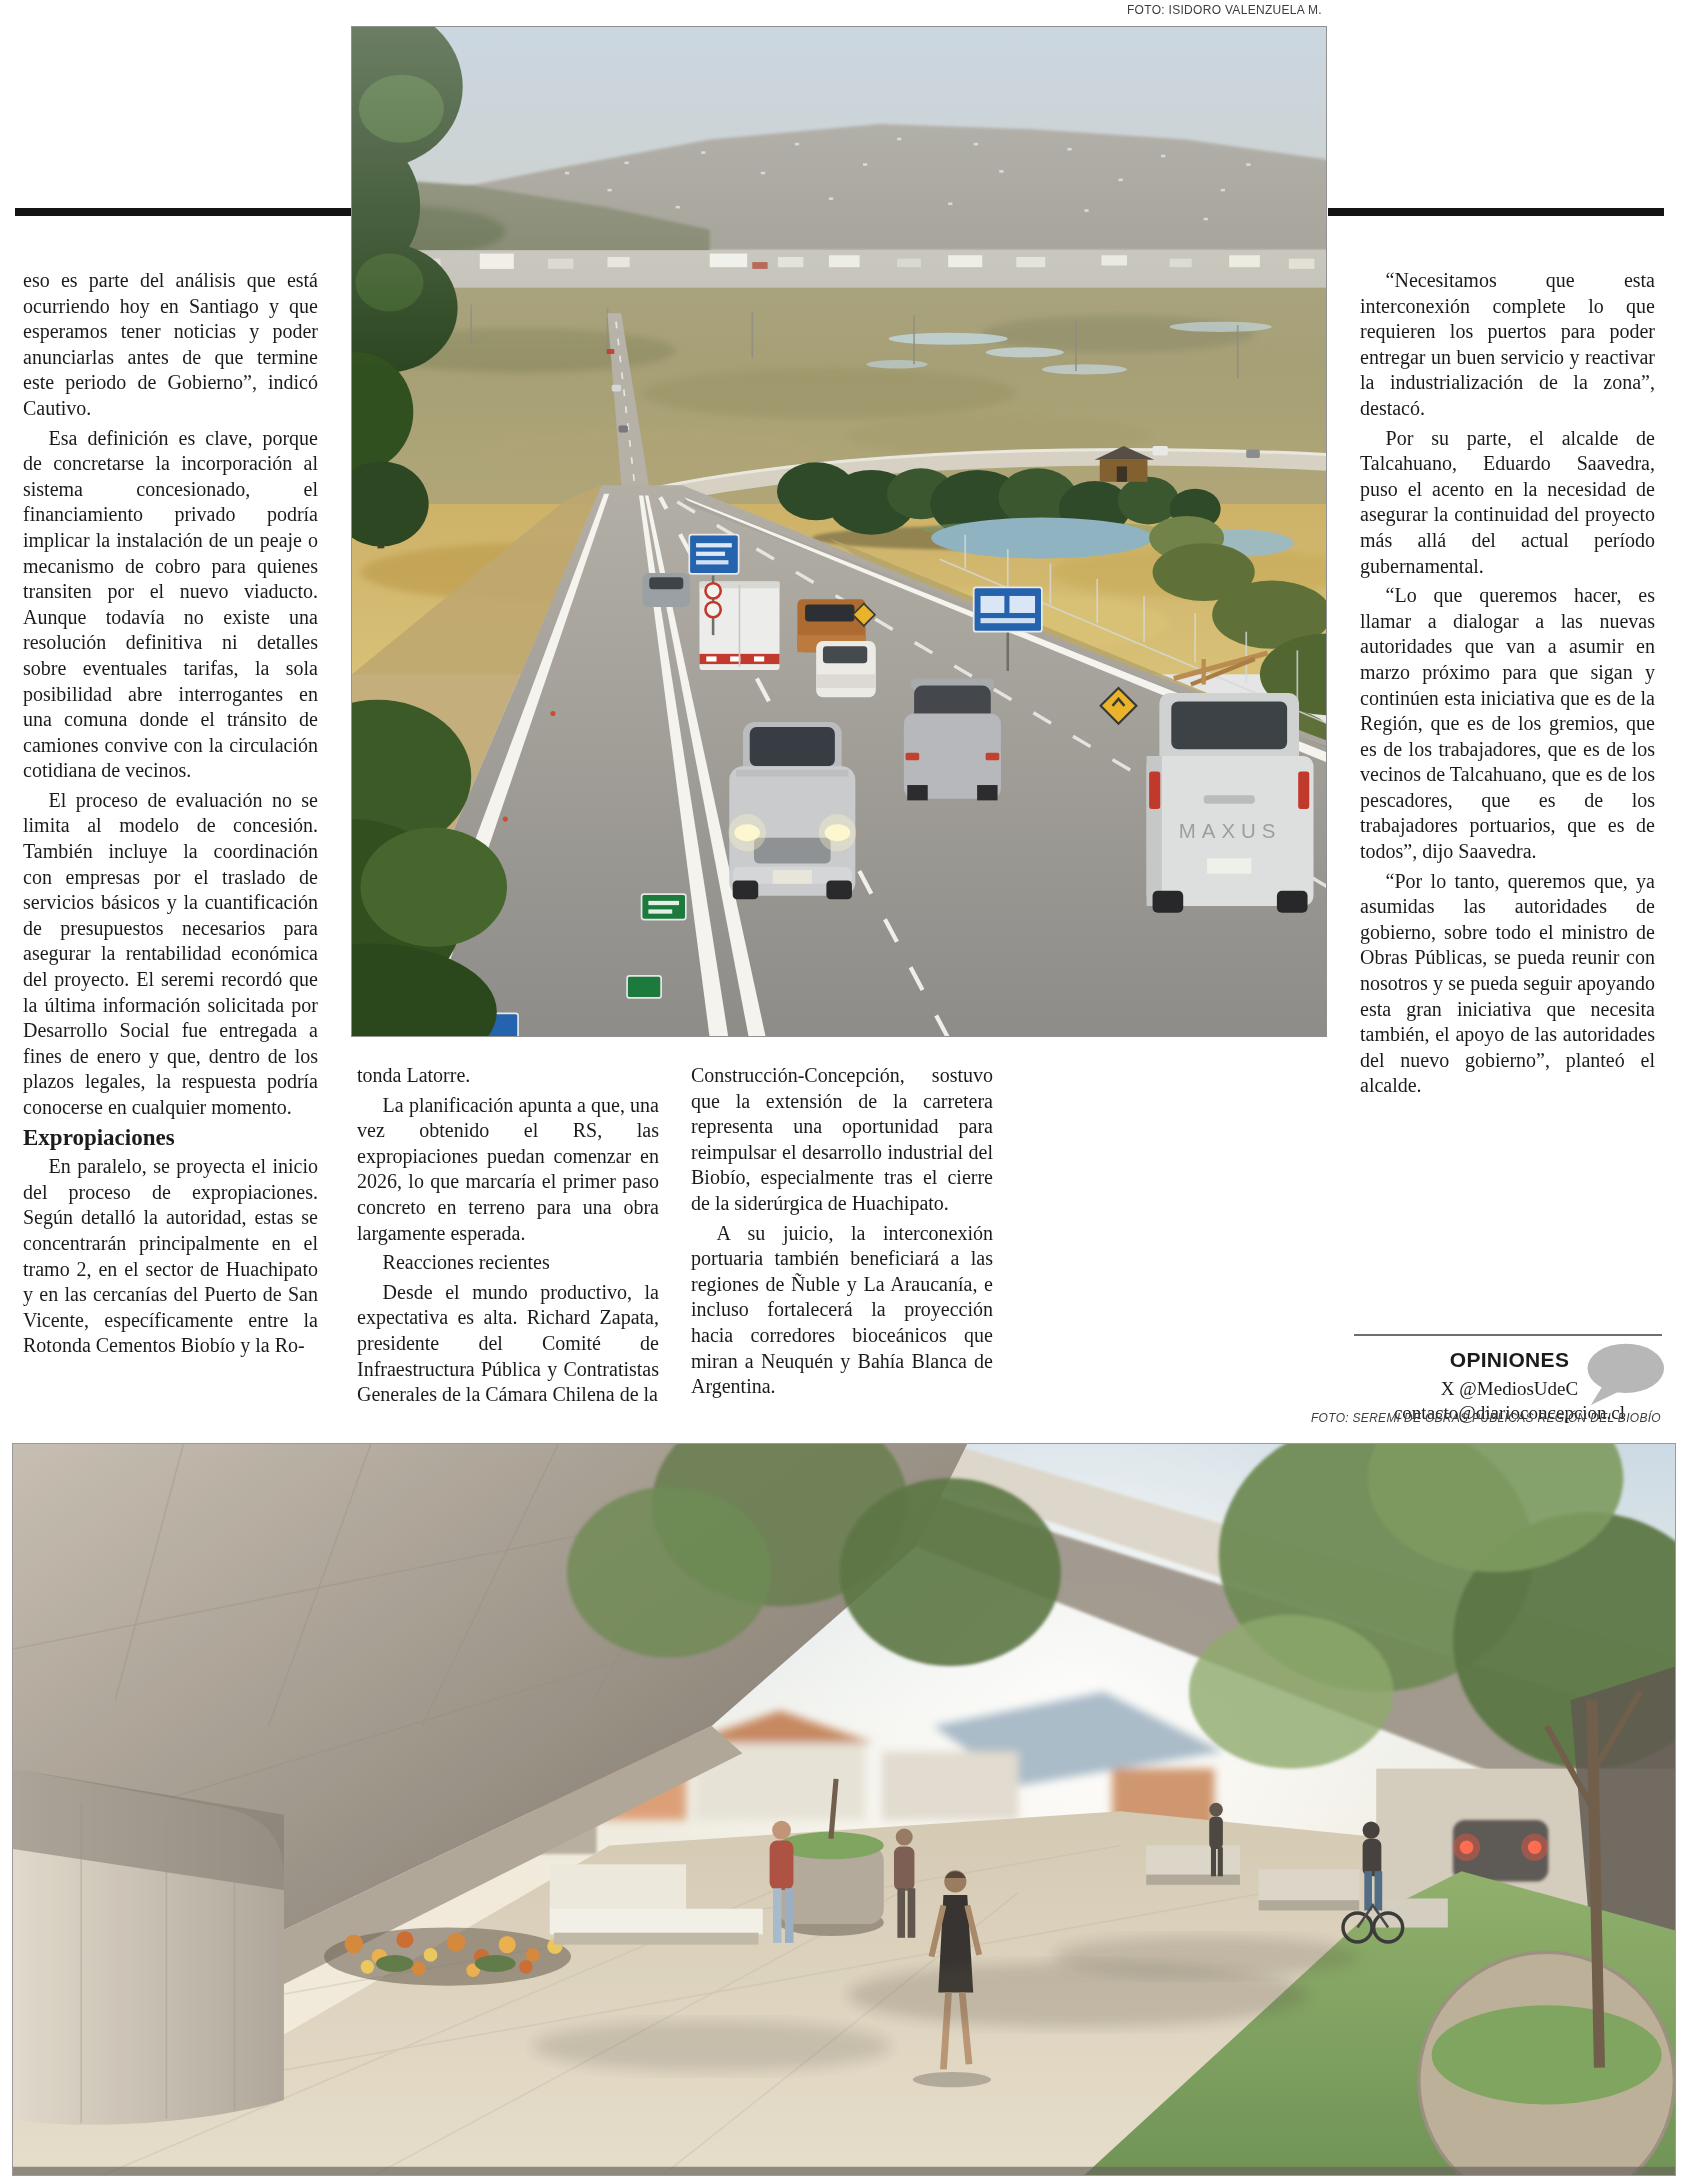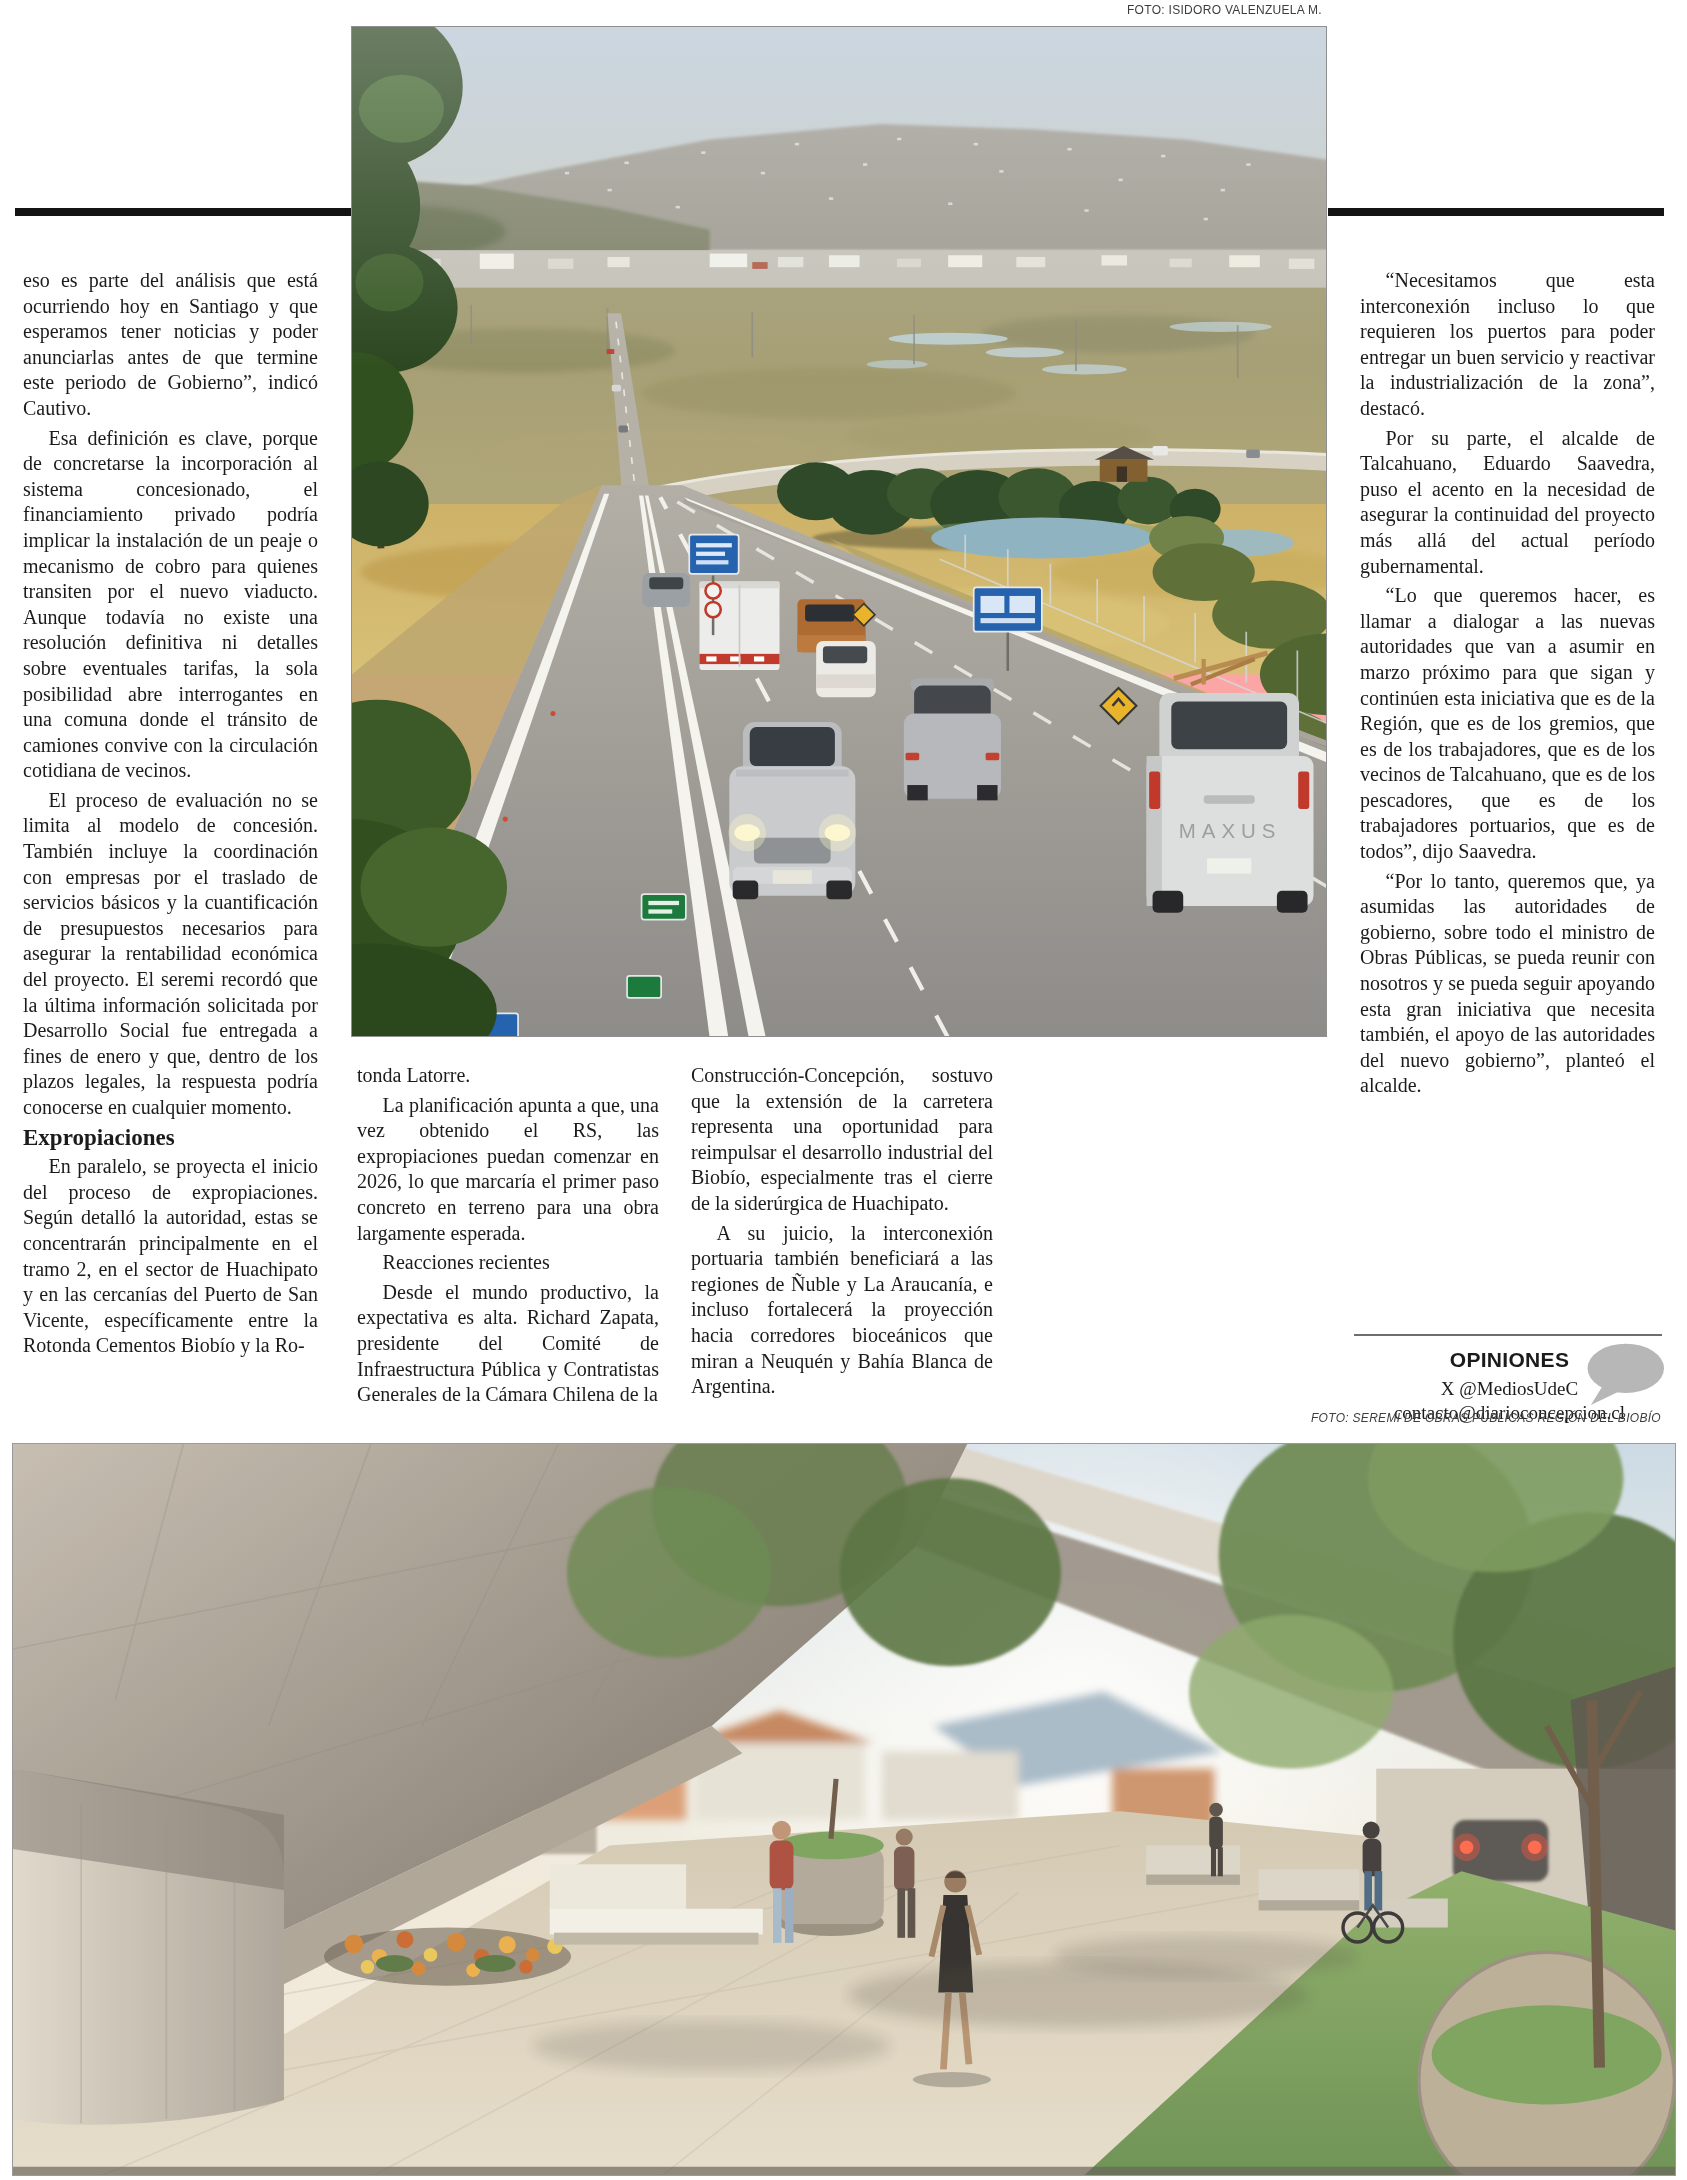--- a/index.html
+++ b/index.html
@@ -5,21 +5,21 @@
   html,body{margin:0;padding:0;}
   body{
     width:1687px;height:2181px;position:relative;background:#ffffff;
     font-family:"Liberation Serif", serif;color:#1b1b1b;overflow:hidden;
   }
   .credit{
     position:absolute;font-family:"Liberation Sans", sans-serif;
     font-size:12px;letter-spacing:0.3px;color:#3d3d3d;text-align:right;
   }
   .bar{position:absolute;height:7.7px;background:#141414;}
-  .photo-frame{position:absolute;border:0.9px solid #8f8f8f;box-sizing:border-box;overflow:hidden;background:#fca5a5;}
+  .photo-frame{position:absolute;border:0.9px solid #8f8f8f;box-sizing:border-box;overflow:hidden;background:#e5e5e5;}
   .col{position:absolute;font-size:20px;line-height:25.6px;text-align:justify;hyphens:auto;-webkit-hyphens:auto;}
   .col p{margin:4px;text-indent:25.6px;}
   .col p.noindent{text-indent:0;}
   .subhead{font-weight:bold;font-size:23px;margin:13.6px 0 5.1px 0;text-indent:0 !important;text-align:left;}
   .clipbox{overflow:hidden;}
   .opinions-rule{position:absolute;height:1.7px;background:#6e6e6e;}
   .opinions{position:absolute;font-size:19px;line-height:24px;text-align:center;}
   .opinions .head{font-family:"Liberation Sans", sans-serif;font-weight:bold;font-size:21px;letter-spacing:0.3px;margin:0 0 5.1px 0;}
   .opinions .line{margin:0;cursor:pointer;}
   .bubble{position:absolute;}
@@ -350,21 +350,21 @@
   <p>Reacciones recientes</p>
   <p>Desde el mundo productivo, la expectativa es alta. Richard Zapata, presidente del Comité de Infraestructura Pública y Contratistas Generales de la Cámara Chilena de la</p>
 </div>
 
 <div class="col clipbox" style="left:687px;top:1059px;width:310px;height:385px;">
   <p class="noindent">Construcción-Concepción, sostuvo que la extensión de la carretera representa una oportunidad para reimpulsar el desarrollo industrial del Biobío, especialmente tras el cierre de la siderúrgica de Huachipato.</p>
   <p>A su juicio, la interconexión portuaria también beneficiará a las regiones de Ñuble y La Araucanía, e incluso fortalecerá la proyección hacia corredores bioceánicos que miran a Neuquén y Bahía Blanca de Argentina.</p>
 </div>
 
 <div class="col" style="left:1356px;top:264px;width:303px;">
-  <p>“Necesitamos que esta interconexión incluso lo que requieren los puertos para poder entregar un buen servicio y reactivar la industrialización de la zona”, destacó.</p>
+  <p>“Necesitamos que esta interconexión complete lo que requieren los puertos para poder entregar un buen servicio y reactivar la industrialización de la zona”, destacó.</p>
   <p>Por su parte, el alcalde de Talcahuano, Eduardo Saavedra, puso el acento en la necesidad de asegurar la continuidad del proyecto más allá del actual período gubernamental.</p>
   <p>“Lo que queremos hacer, es llamar a dialogar a las nuevas autoridades que van a asumir en marzo próximo para que sigan y continúen esta iniciativa que es de la Región, que es de los gremios, que es de los trabajadores, que es de los vecinos de Talcahuano, que es de los pescadores, que es de los trabajadores portuarios, que es de todos”, dijo Saavedra.</p>
   <p>“Por lo tanto, queremos que, ya asumidas las autoridades de gobierno, sobre todo el ministro de Obras Públicas, se pueda reunir con nosotros y se pueda seguir apoyando esta gran iniciativa que necesita también, el apoyo de las autoridades del nuevo gobierno”, planteó el alcalde.</p>
 </div>
 
 <div class="opinions-rule" style="left:1354px;top:1334px;width:308px;"></div>
 <div class="opinions" style="left:1356px;top:1348px;width:307px;">
   <p class="head">OPINIONES</p>
   <p class="line">X @MediosUdeC</p>
   <p class="line">contacto@diarioconcepcion.cl</p>

